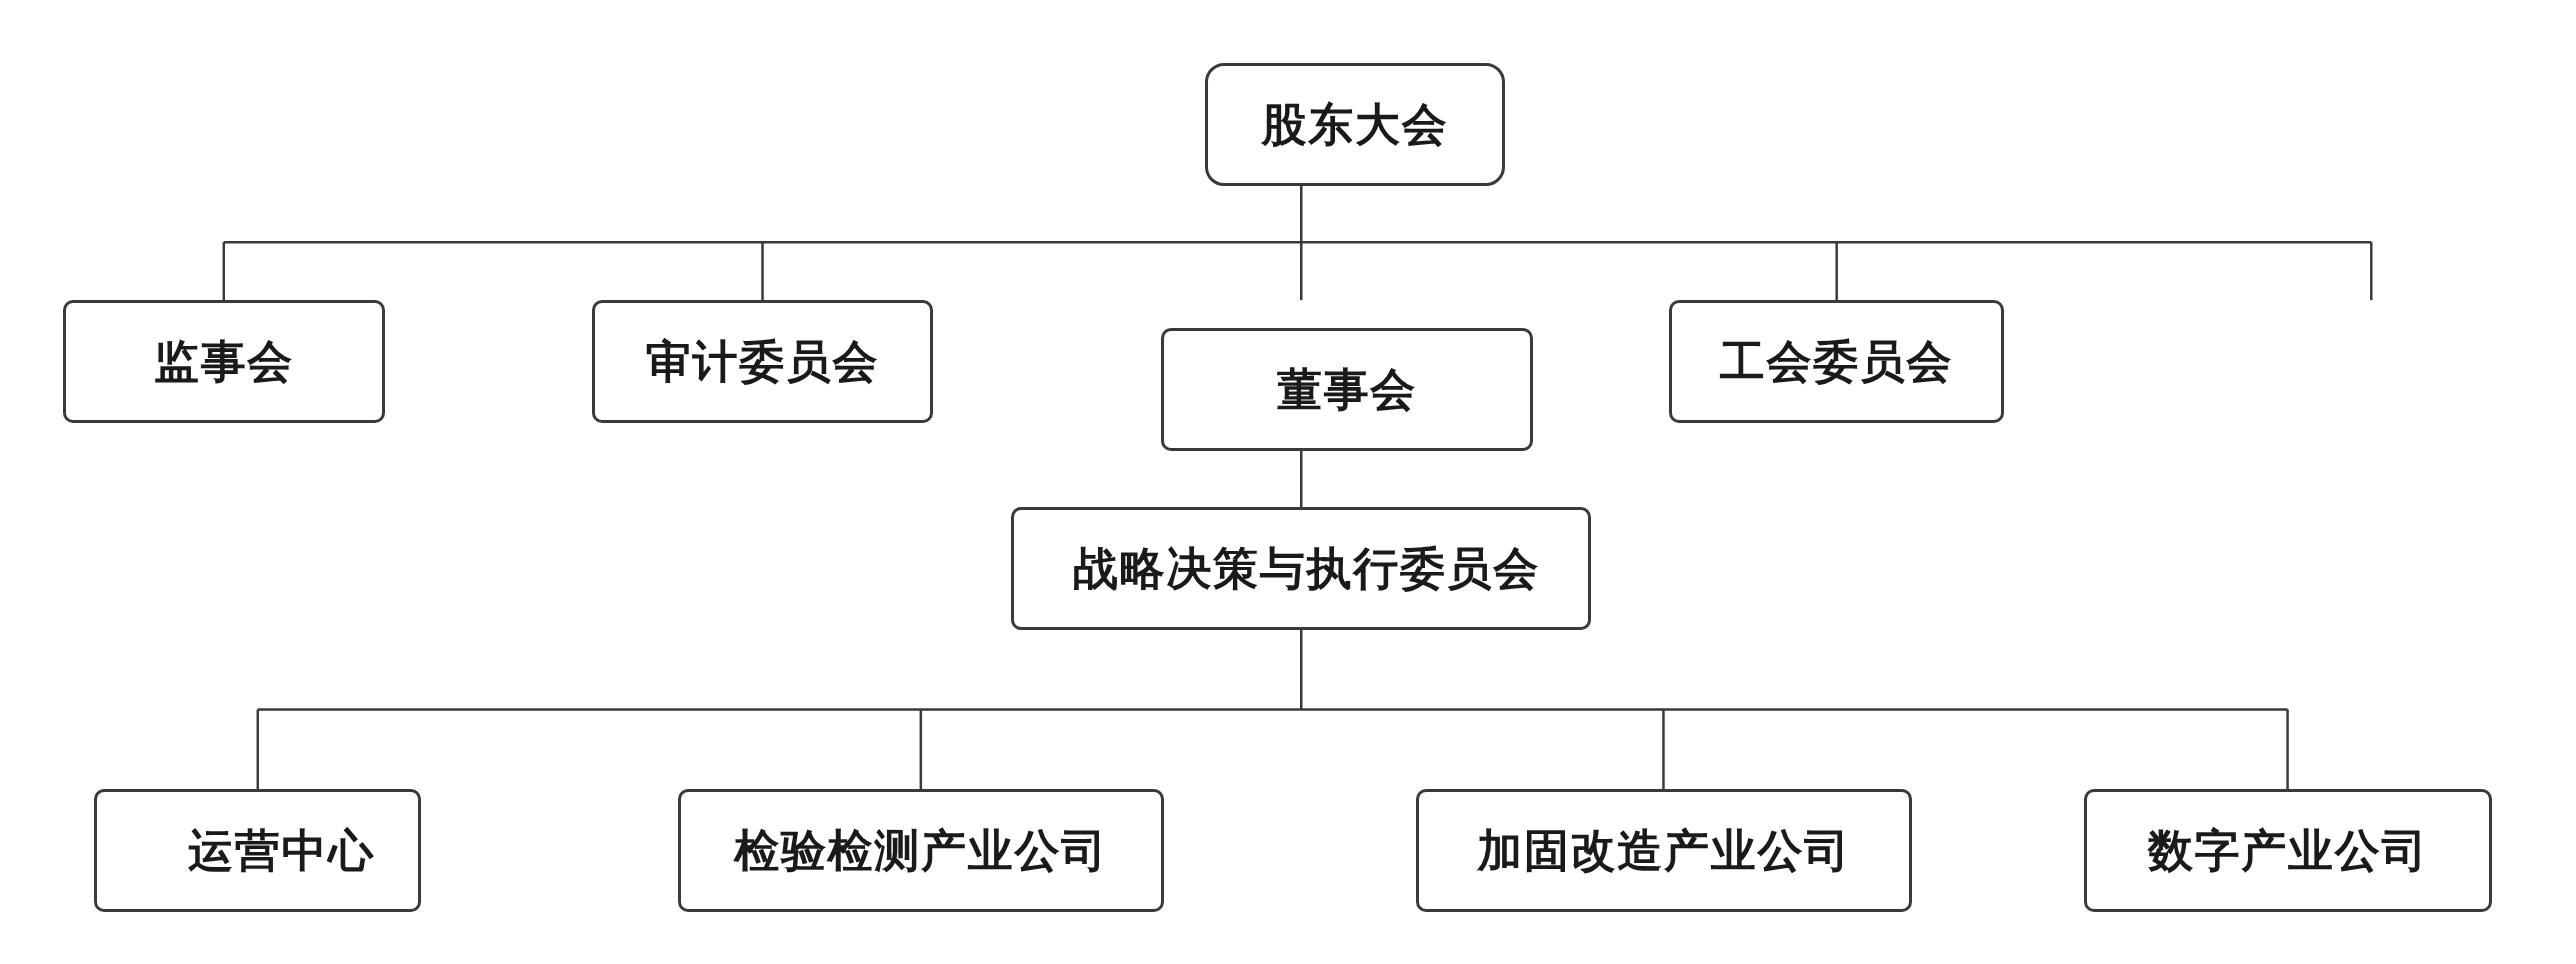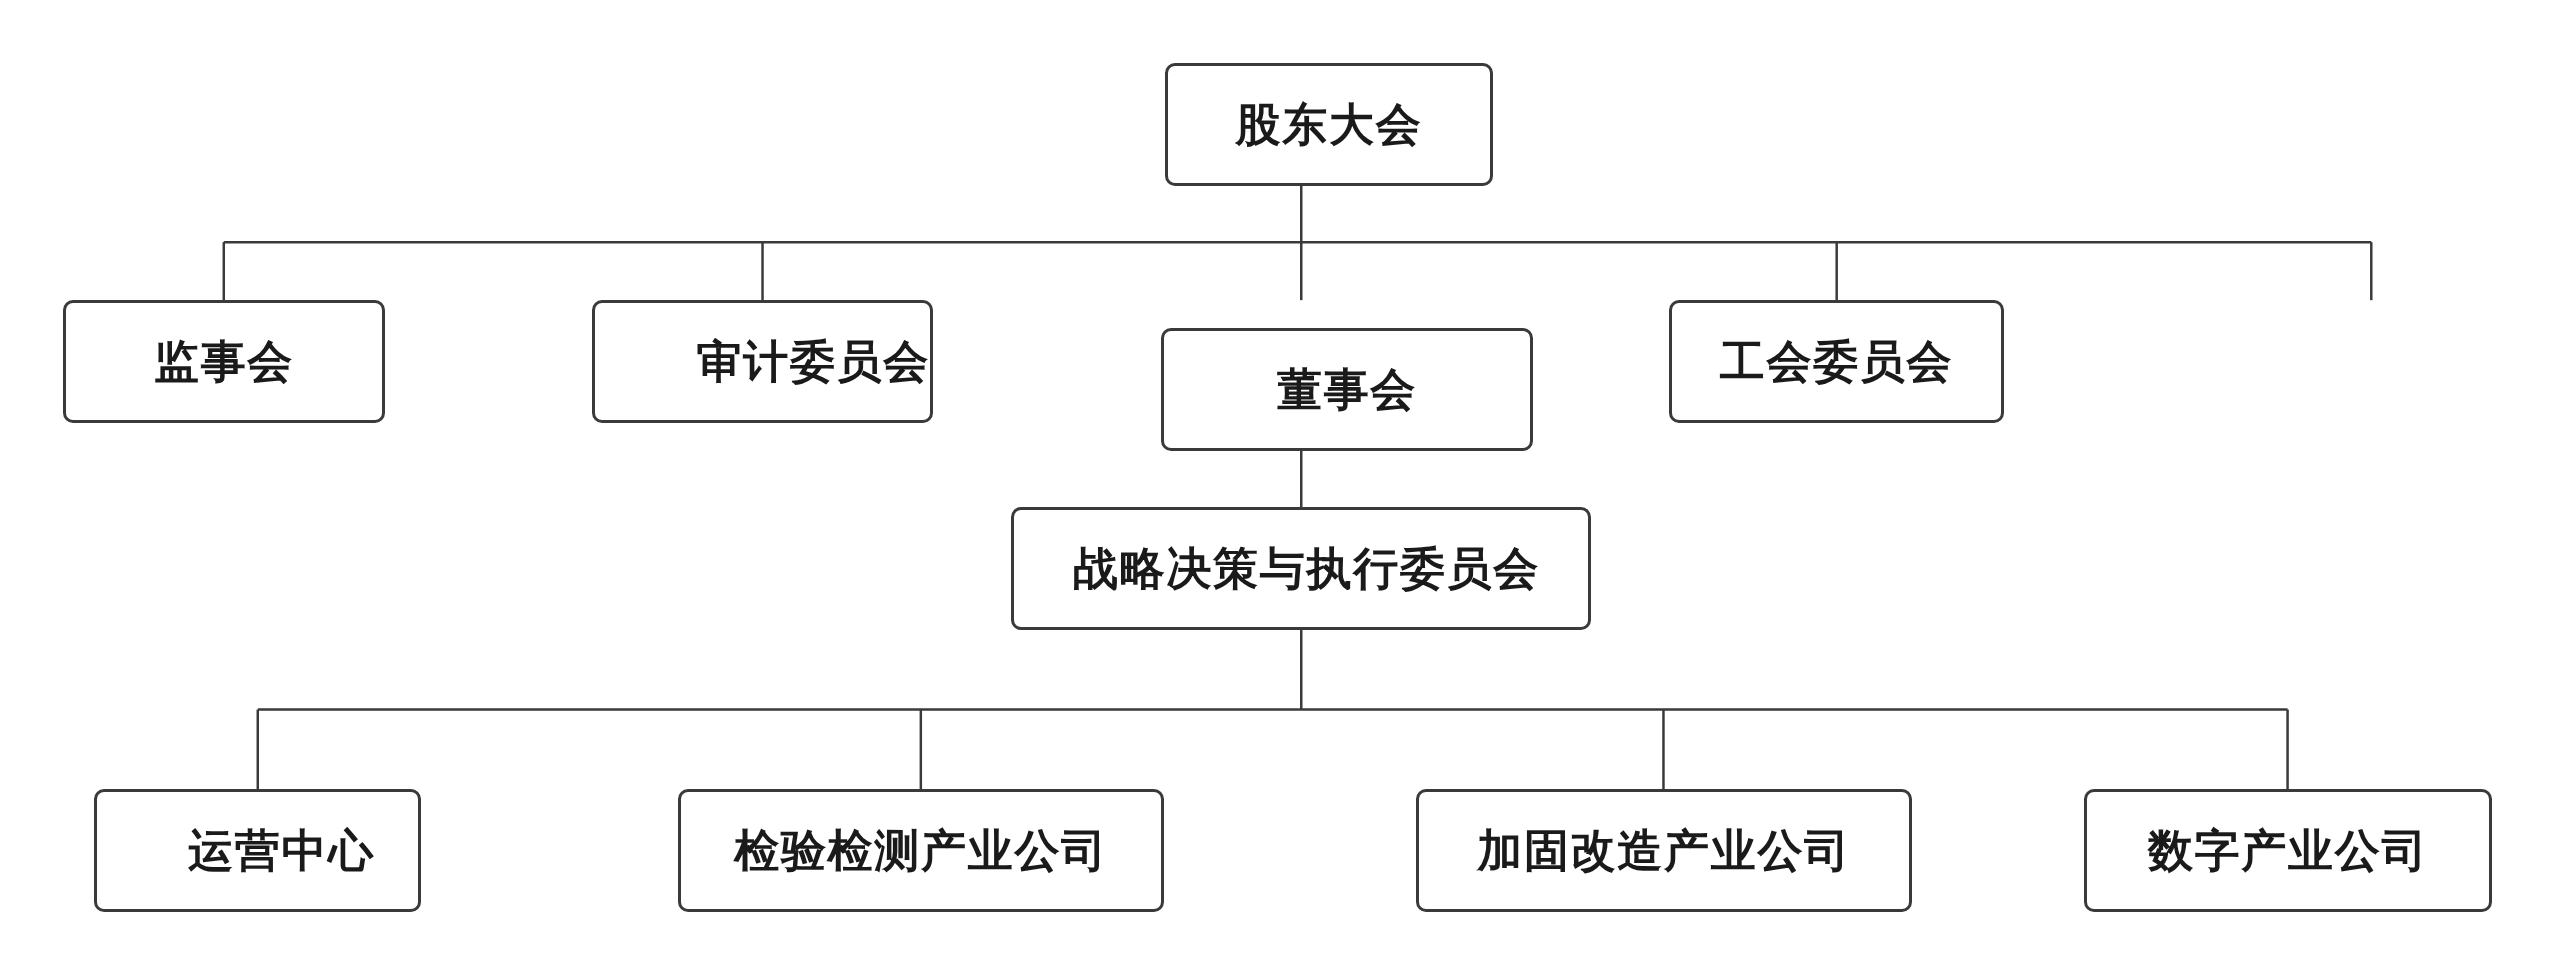--- a/index.html
+++ b/index.html
@@ -61,29 +61,29 @@
     <line x1="1570" y1="510" x2="1570" y2="612"></line>
 
     <line x1="1570" y1="760" x2="1570" y2="856"></line>
     <line x1="311" y1="856" x2="2760" y2="856"></line>
     <line x1="311" y1="856" x2="311" y2="952"></line>
     <line x1="1111" y1="856" x2="1111" y2="952"></line>
     <line x1="2007" y1="856" x2="2007" y2="952"></line>
     <line x1="2760" y1="856" x2="2760" y2="952"></line>
   </svg>
 
-  <div class="node" style="left:1165px; top:63px; width:328px; height:123px;">
+  <div class="node" style="left:1205px; top:63px; width:300px; height:123px;border-radius:19px;">
     <span>股东大会</span>
   </div>
 
   <div class="node" style="left:63px; top:300px; width:322px; height:123px;">
     <span>监事会</span>
   </div>
 
-  <div class="node" style="left:592px; top:300px; width:341px; height:123px;justify-content:flex-end;">
+  <div class="node" style="left:592px; top:300px; width:341px; height:123px;">
     <span>审计委员会</span>
   </div>
 
   <div class="node" style="left:1161px; top:300px; width:372px; height:123px;margin-top:28px;">
     <span>董事会</span>
   </div>
 
   <div class="node" style="left:1669px; top:300px; width:335px; height:123px;">
     <span>工会委员会</span>
   </div>

